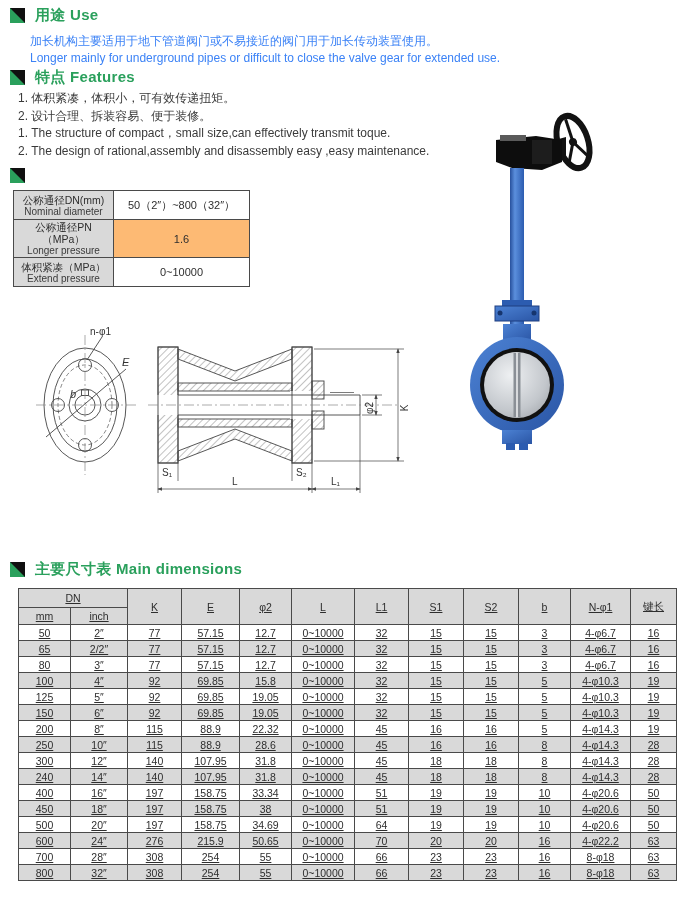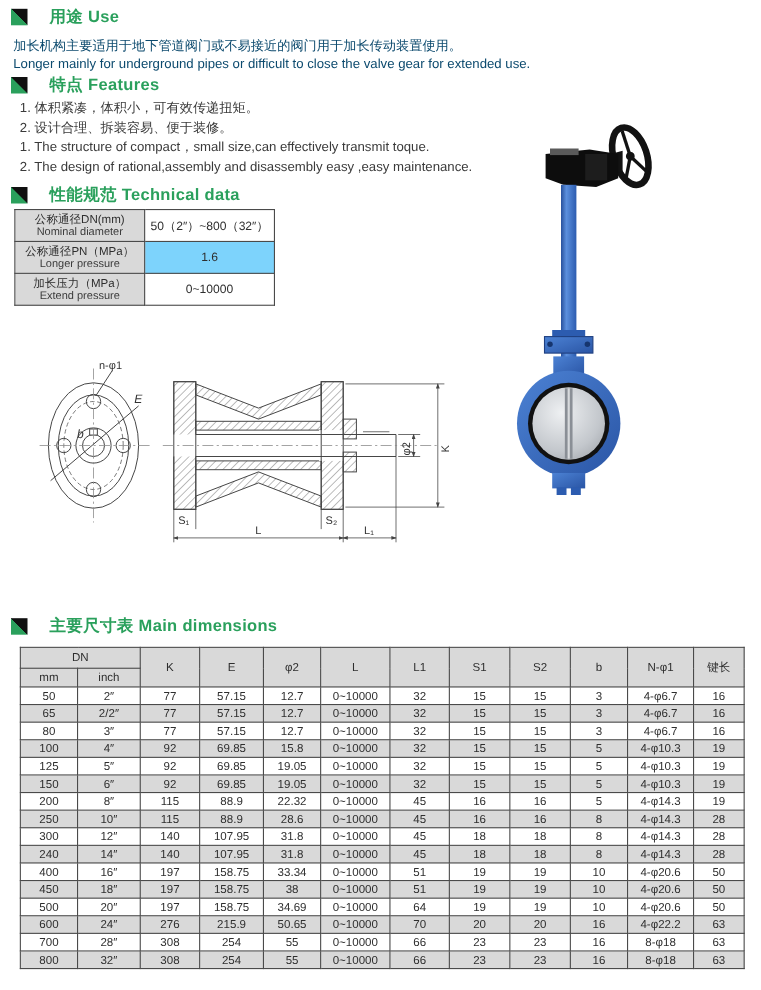--- a/index.html
+++ b/index.html
@@ -1,36 +1,36 @@
 <!DOCTYPE html>
 <html><head>
 <meta charset="utf-8">
 <style>
   * { margin:0; padding:0; box-sizing:border-box; }
   html,body { width:692px; height:900px; background:#fff; font-family:"Liberation Sans", sans-serif; color:#2e2e2e; overflow:hidden; }
   .page { position:relative; width:692px; height:900px; background:#fff; }
 
-  .sec-header { position:absolute; display:flex; align-items:center; gap:20px; }
+  .sec-header { position:absolute; display:flex; align-items:center; gap:10px; }
   .sec-icon { width:15px; height:15px; background:linear-gradient(45deg, #2aa05c 49.5%, #101010 50.5%); flex:0 0 auto; }
   .sec-title { color:#2aa05c; font-size:15px; font-weight:bold; letter-spacing:0.3px; white-space:nowrap; }
 
-  .use-body { position:absolute; top:33px; left:12px; font-size:12px; line-height:17px; color:#0c4a6e; }
+  .use-body { position:absolute; top:33px; left:30px; font-size:12px; line-height:17px; color:#3b82f6; }
   .features-list { position:absolute; top:90px; left:18px; font-size:12px; line-height:17.5px; color:#3a3a3a; list-style:none; }
 
   
   .tech-table { position:absolute; top:190px; left:13px; width:237px; border-collapse:collapse; table-layout:fixed; }
   .tech-table td { border:1px solid #4a4a4a; text-align:center; vertical-align:middle; height:29px; padding:1px 2px; }
-  .tech-table .lbl { background:#d9d9d9; width:118px; }
+  .tech-table .lbl { background:#d9d9d9; width:100px; }
   .tech-table .lbl .zh { font-size:10.5px; display:block; line-height:12px; }
   .tech-table .lbl .en { font-size:10px; display:block; line-height:11px; color:#3a3a3a; }
   .tech-table .val { font-size:11px; background:#fff; }
-  .tech-table .val.alt { background:#7dd3fc; }
+  .tech-table .val.alt { background:#fdba74; }
 
   
-  .dims-table { position:absolute; top:588px; left:18px; width:658px; border-collapse:collapse; table-layout:fixed; }
+  .dims-table { position:absolute; top:588px; left:18px; width:658px; border-collapse:collapse; table-layout:fixed;text-decoration:underline; }
   .dims-table th, .dims-table td { border:1px solid #4a4a4a; text-align:center; vertical-align:middle; font-weight:normal; }
   .dims-table th { background:#d9d9d9; font-size:10.5px; height:19px; }
   .dims-table thead tr:nth-child(2) th { height:17px; }
   .dims-table td { font-size:10.5px; height:16px; background:#fff; }
   .dims-table tr.alt td { background:#d9d9d9; }
 
   .photo-svg { position:absolute; top:110px; left:440px; }
   .drawing-svg { position:absolute; top:323px; left:30px; }
 
   svg text { font-family:"Liberation Sans", sans-serif; fill:#333; }
@@ -57,41 +57,40 @@
   </div>
   <ul class="features-list">
     <li>1. 体积紧凑，体积小，可有效传递扭矩。</li>
     <li>2. 设计合理、拆装容易、便于装修。</li>
     <li>1. The structure of compact，small size,can effectively transmit toque.</li>
     <li>2. The design of rational,assembly and disassembly easy ,easy maintenance.</li>
   </ul>
 
   <div class="sec-header" style="top:168px; left:10px;">
     <span class="sec-icon"></span>
-    <span class="sec-title">性能规范 Technical data</span>
   </div>
   <table class="tech-table">
     <tbody>
         <tr>
       <td class="lbl">
         <span class="zh">公称通径DN(mm)</span>
         <span class="en">Nominal diameter</span>
       </td>
       <td class="val">50（2″）~800（32″）</td>
     </tr>
     <tr>
       <td class="lbl">
         <span class="zh">公称通径PN（MPa）</span>
         <span class="en">Longer pressure</span>
       </td>
       <td class="val alt">1.6</td>
     </tr>
     <tr>
       <td class="lbl">
-        <span class="zh">加长压力（MPa）</span>
+        <span class="zh">体积紧凑（MPa）</span>
         <span class="en">Extend pressure</span>
       </td>
       <td class="val">0~10000</td>
     </tr>
   </tbody>
     </table>
 
   <svg class="photo-svg" width="252" height="360" viewBox="0 0 252 360">
     <defs>
       <linearGradient id="stemG" x1="0" y1="0" x2="1" y2="0">

